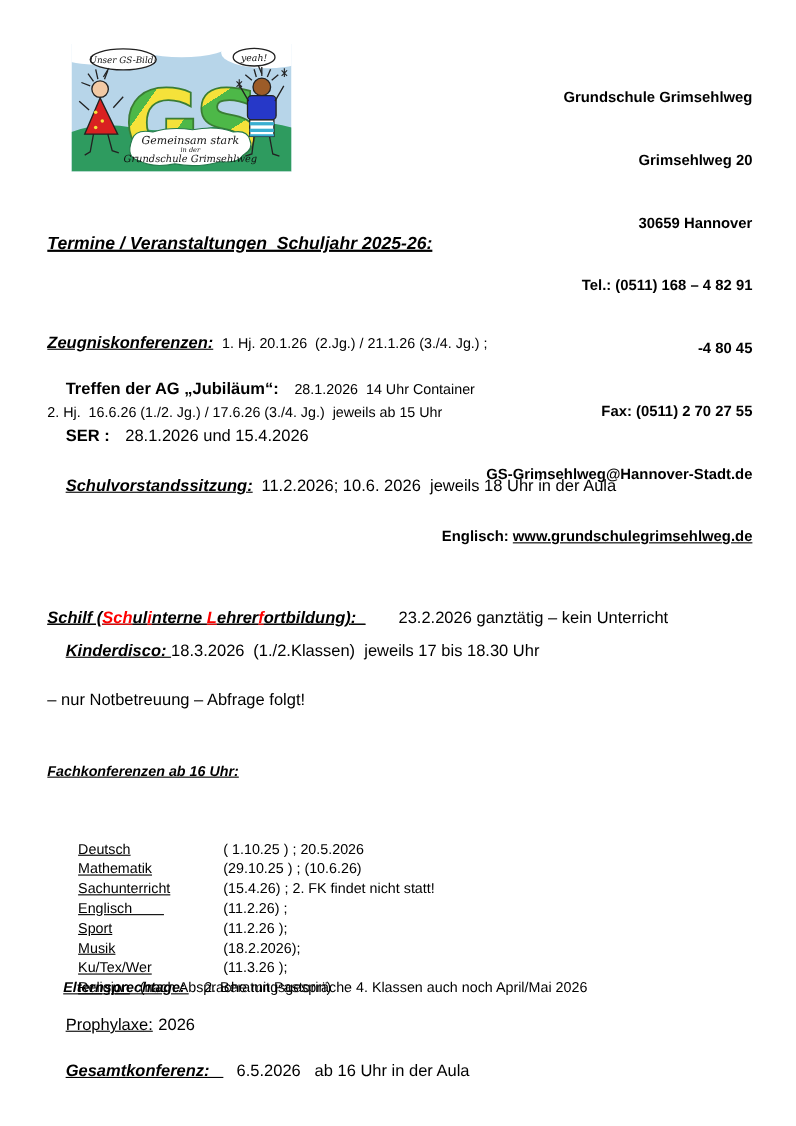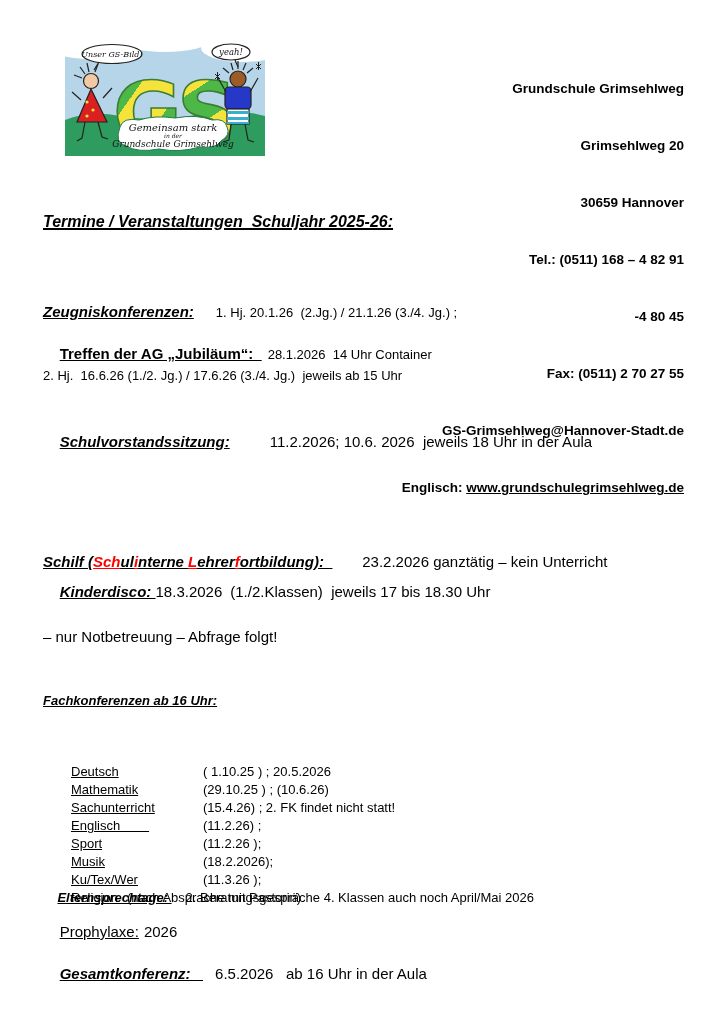--- a/index.html
+++ b/index.html
@@ -10,42 +10,42 @@
   
   .logo { position:absolute; left:65px; top:40px; width:200px; height:128px; }
   .contact { position:absolute; top:41px; right:40px; text-align:right;
              font-size:13.5px; line-height:19px; font-weight:bold; white-space:pre-wrap; }
   .contact a { color:#000000; text-decoration:underline;margin-top:12px; }
 
   
   .pre { white-space:pre-wrap; }
   .sec { position:absolute; left:43px; right:30px; font-size:15px; line-height:20px; white-space:pre-wrap; }
   .h-bi { font-weight:bold; font-style:italic; text-decoration:underline; }
-  .h-b  { font-weight:bold; text-decoration:underline; }
+  .h-b  { font-weight:bold; }
   .h-u  { text-decoration:underline;text-align:right; }
   .small { font-size:13px; }
   .bold { font-weight:normal;text-align:right; }
   .red { color:#ff0000; }
 
   .title { position:absolute; left:43px; top:209px; font-size:16px; line-height:26px;
            font-weight:bold; font-style:italic; text-decoration:underline;
            text-decoration-thickness:2px; white-space:pre-wrap; }
 
   .schilf-line { line-height:25px; }
   .schilf-h span { text-decoration:underline; }
 
   .fach-rows { margin-top:17px; }
   .fach-row { font-size:13px; line-height:18px; white-space:pre-wrap;margin-left:28px; }
   .fach-row .subject { display:inline-block; width:132px; text-decoration:underline; white-space:pre-wrap; }
   .fach-row .subject.inline { width:auto; margin-right:9px; }
 
-  .gap-zeug { margin-left:22px; }
+  .gap-zeug { margin-left:8px; }
   .gap-treffen { margin-left:6px; }
   .gap-ser { margin-left:10px; }
-  .gap-vorstand { margin-left:40px; }
+  .gap-vorstand { margin-left:8px; }
   .gap-fasching { margin-left:5px; }
   .gap-schilf { margin-left:30px; }
   .gap-disco { margin-left:8px; }
   .gap-eltern { margin-left:14px; }
   .gap-proph { margin-left:5px; }
   .gap-gesamt { margin-left:12px; }
 </style>
 </head>
 <body>
 
@@ -148,20 +148,23 @@
 
   <div class="sec" style="top:259px; line-height:21px;">
     <div><span class="h-bi">Zeugniskonferenzen:</span><span class="small gap-zeug pre">1. Hj. 20.1.26  (2.Jg.) / 21.1.26 (3./4. Jg.) ;</span></div>
     <div class="small pre">2. Hj.  16.6.26 (1./2. Jg.) / 17.6.26 (3./4. Jg.)  jeweils ab 15 Uhr</div>
   </div>
 
   <div class="sec" style="top:324px;">
     <span class="h-b pre">Treffen der AG „Jubiläum“:  </span><span class="small gap-treffen pre">28.1.2026  14 Uhr Container</span>
   </div>
 
+  <div class="sec" style="top:367px;">
+    <span class="h-b pre">SER : </span><span class="gap-ser pre">28.1.2026 und 15.4.2026</span>
+  </div>
 
   <div class="sec" style="top:412px;">
     <span class="h-bi">Schulvorstandssitzung:</span><span class="gap-vorstand pre">11.2.2026; 10.6. 2026  jeweils 18 Uhr in der Aula</span>
   </div>
 
 
   <div class="sec schilf-line" style="top:499px;">
     <div><span class="h-bi schilf-h"><span class=" pre">Schilf (</span><span class="red pre">Sch</span><span class=" pre">ul</span><span class="red pre">i</span><span class=" pre">nterne </span><span class="red pre">L</span><span class=" pre">ehrer</span><span class="red pre">f</span><span class=" pre">ortbildung)</span><span class=" pre">:  </span></span><span class="gap-schilf pre">23.2.2026 ganztätig – kein Unterricht</span></div>
     <div class="pre">– nur Notbetreuung – Abfrage folgt!</div>
   </div>

